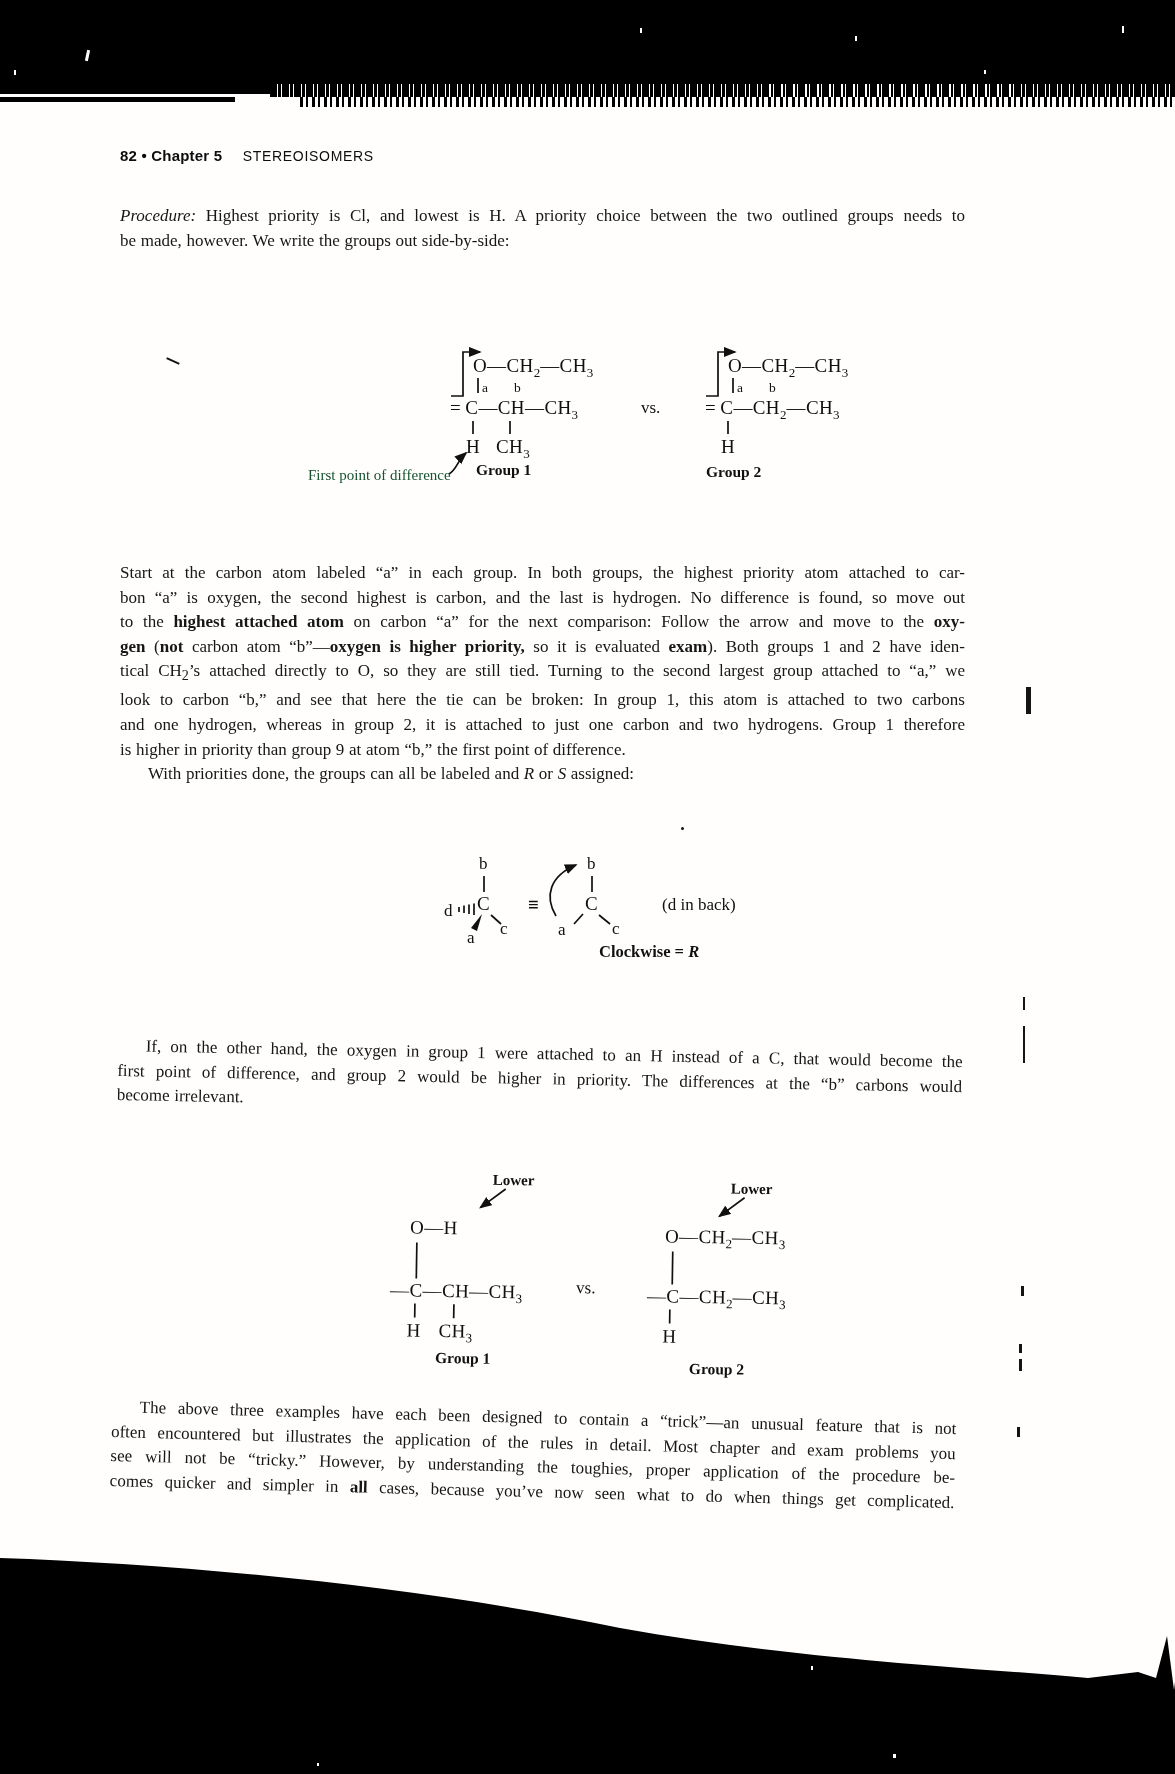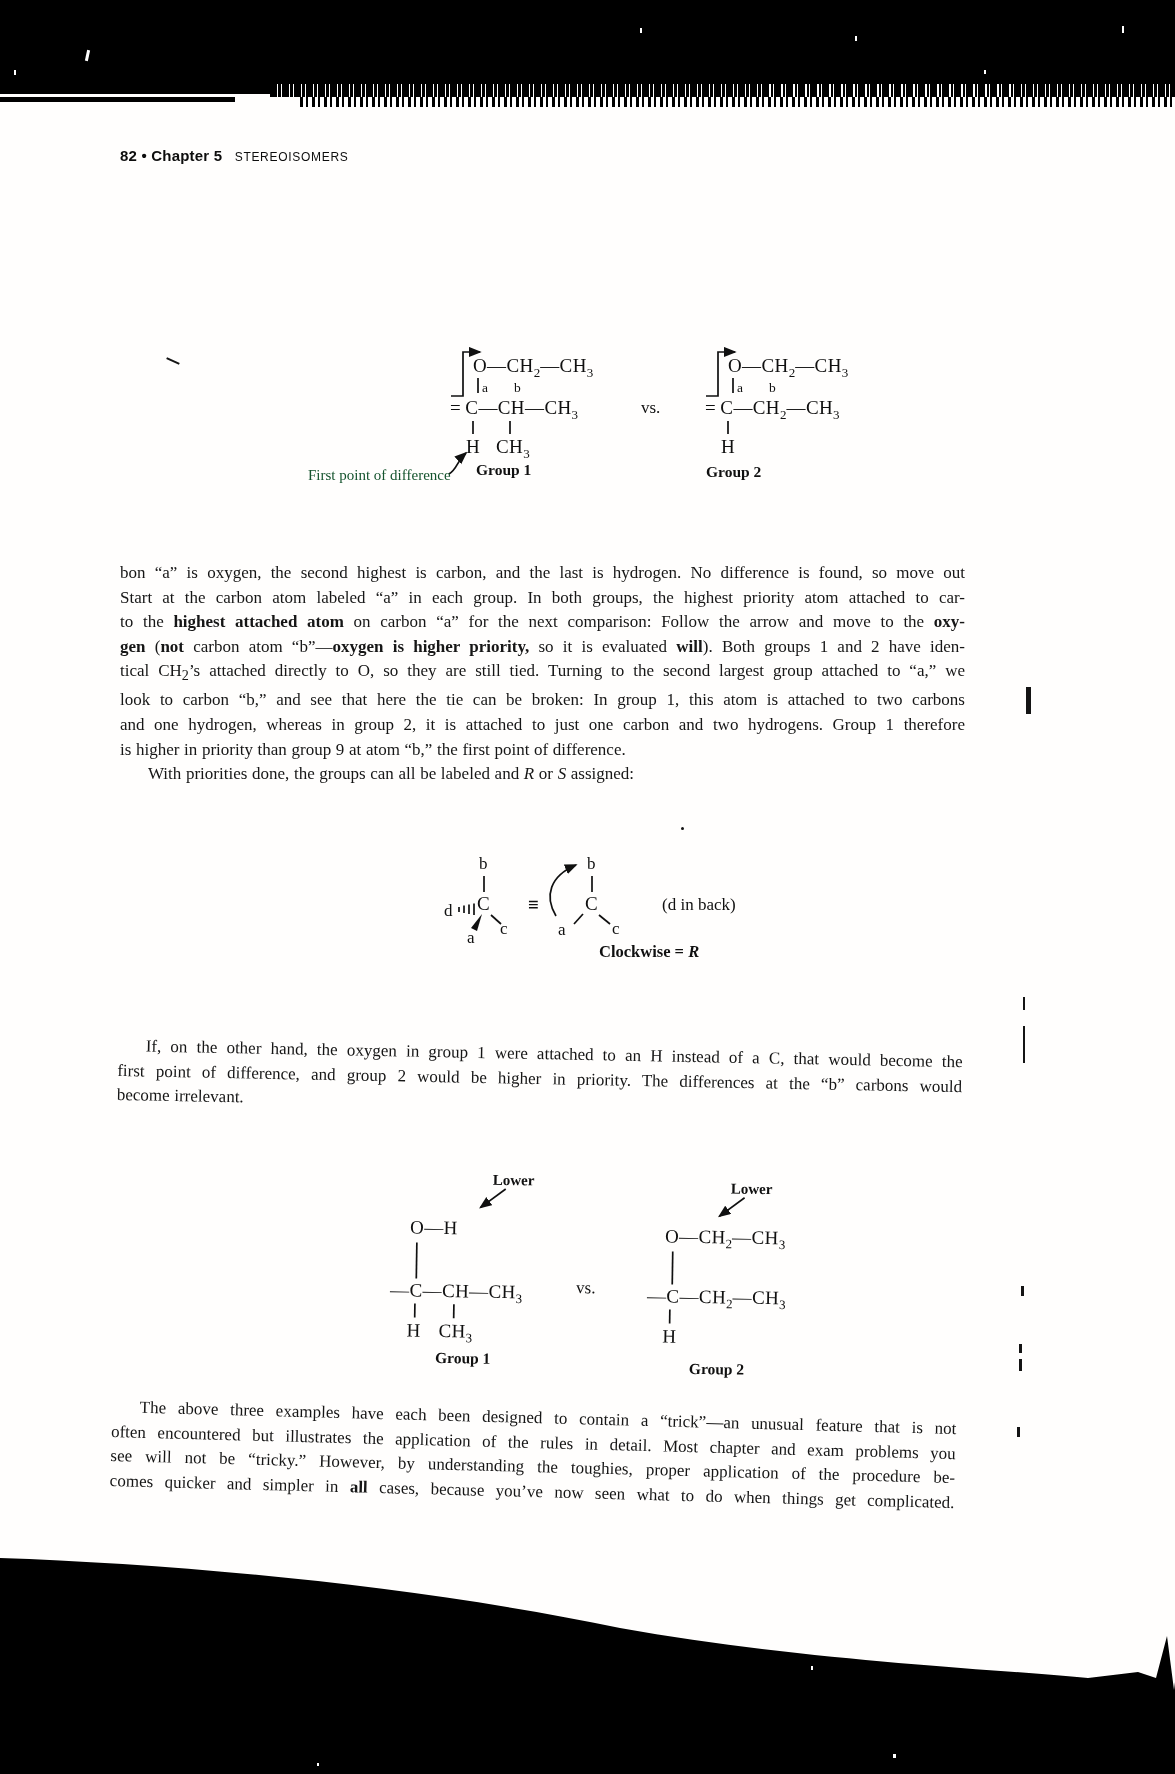--- a/index.html
+++ b/index.html
@@ -14,21 +14,21 @@
   .lbl{font-size:13.5px;line-height:1;color:#101010}
   .cap{font-size:15.5px;font-weight:bold;line-height:1;white-space:nowrap;color:#101010}
   .ann{font-size:15px;line-height:1;white-space:nowrap;color:#14532d}
   .vs{font-size:17px;line-height:1;color:#101010}
   .atom{font-size:17px;line-height:1;color:#101010}
   .atomC{font-size:19px;line-height:1;color:#101010}
   .note{font-size:17px;line-height:1;white-space:nowrap;color:#101010}
   .ccap{font-size:16.5px;font-weight:bold;line-height:1;white-space:nowrap;color:#101010}
   .hdr{font-family:"Liberation Sans",sans-serif;font-size:15px;font-weight:bold;
        letter-spacing:.2px;white-space:nowrap;color:#0d0d0d}
-  .hdr .sec{font-weight:normal;font-size:12px;letter-spacing:.7px;margin-left:8px}
+  .hdr .sec{font-weight:normal;font-size:14px;letter-spacing:.7px;margin-left:16px}
   .dsvg{position:absolute;left:0;top:0}
   .mark{position:absolute;background:#141414}
   .wmark{position:absolute;background:#fff}
   .band{position:absolute;background:#000}
 </style>
 </head>
 <body>
 
 <div id="page">
 
@@ -45,20 +45,24 @@
   <div class="wmark" style="left:1122px;top:26px;width:2px;height:7px"></div>
   <div class="wmark" style="left:984px;top:70px;width:2px;height:4px"></div>
 
   <div class="abs hdr" style="left:120px;top:147px">
     <span>82</span>
     <span>•</span>
     <span>Chapter 5</span>
     <span class="sec">STEREOISOMERS</span>
   </div>
 
+  <div class="abs para" style="left:120px;top:204px">
+    <div class="jl"><i>Procedure:</i> Highest priority is Cl, and lowest is H. A priority choice between the two outlined groups needs to</div>
+    <div>be made, however. We write the groups out side-by-side:</div>
+  </div>
 
   <div class="abs" style="left:280px;top:340px;width:600px;height:160px">
     <svg class="dsvg" width="600" height="160">
       <defs>
         <marker id="ah1" markerWidth="8" markerHeight="8" refX="6.5" refY="3" orient="auto">
           <path d="M0,0 L7.5,3 L0,6 Z" fill="#101010"></path>
         </marker>
       </defs>
       <g stroke="#101010" stroke-width="1.7" fill="none">
         <path d="M171,56 H183 V12 H200" marker-end="url(#ah1)"></path>
@@ -82,24 +86,24 @@
     <span class="abs vs" style="left:361px;top:59px">vs.</span>
     <span class="abs frm" style="left:448px;top:16px">O—CH<sub>2</sub>—CH<sub>3</sub></span>
     <span class="abs lbl" style="left:457px;top:41px">a</span>
     <span class="abs lbl" style="left:489px;top:41px">b</span>
     <span class="abs frm" style="left:425px;top:58px">= C—CH<sub>2</sub>—CH<sub>3</sub></span>
     <span class="abs frm" style="left:441px;top:97px">H</span>
     <span class="abs cap" style="left:426px;top:124px">Group 2</span>
   </div>
 
   <div class="abs para" style="left:120px;top:561px">
+    <div class="jl">Start at the carbon atom labeled “a” in each group. In both groups, the highest priority atom attached to car-</div>
     <div class="jl">bon “a” is oxygen, the second highest is carbon, and the last is hydrogen. No difference is found, so move out</div>
-    <div class="jl">Start at the carbon atom labeled “a” in each group. In both groups, the highest priority atom attached to car-</div>
     <div class="jl">to the <b>highest attached atom</b> on carbon “a” for the next comparison: Follow the arrow and move to the <b>oxy-</b></div>
-    <div class="jl"><b>gen</b> (<b>not</b> carbon atom “b”—<b>oxygen is higher priority,</b> so it is evaluated <b>will</b>). Both groups 1 and 2 have iden-</div>
+    <div class="jl"><b>gen</b> (<b>not</b> carbon atom “b”—<b>oxygen is higher priority,</b> so it is evaluated <b>exam</b>). Both groups 1 and 2 have iden-</div>
     <div class="jl">tical CH<sub>2</sub>’s attached directly to O, so they are still tied. Turning to the second largest group attached to “a,” we</div>
     <div class="jl">look to carbon “b,” and see that here the tie can be broken: In group 1, this atom is attached to two carbons</div>
     <div class="jl">and one hydrogen, whereas in group 2, it is attached to just one carbon and two hydrogens. Group 1 therefore</div>
     <div>is higher in priority than group 9 at atom “b,” the first point of difference.</div>
     <div class="ind">With priorities done, the groups can all be labeled and <i>R</i> or <i>S</i> assigned:</div>
   </div>
 
   <div class="abs" style="left:430px;top:850px;width:420px;height:125px">
     <svg class="dsvg" width="420" height="125">
       <defs>

